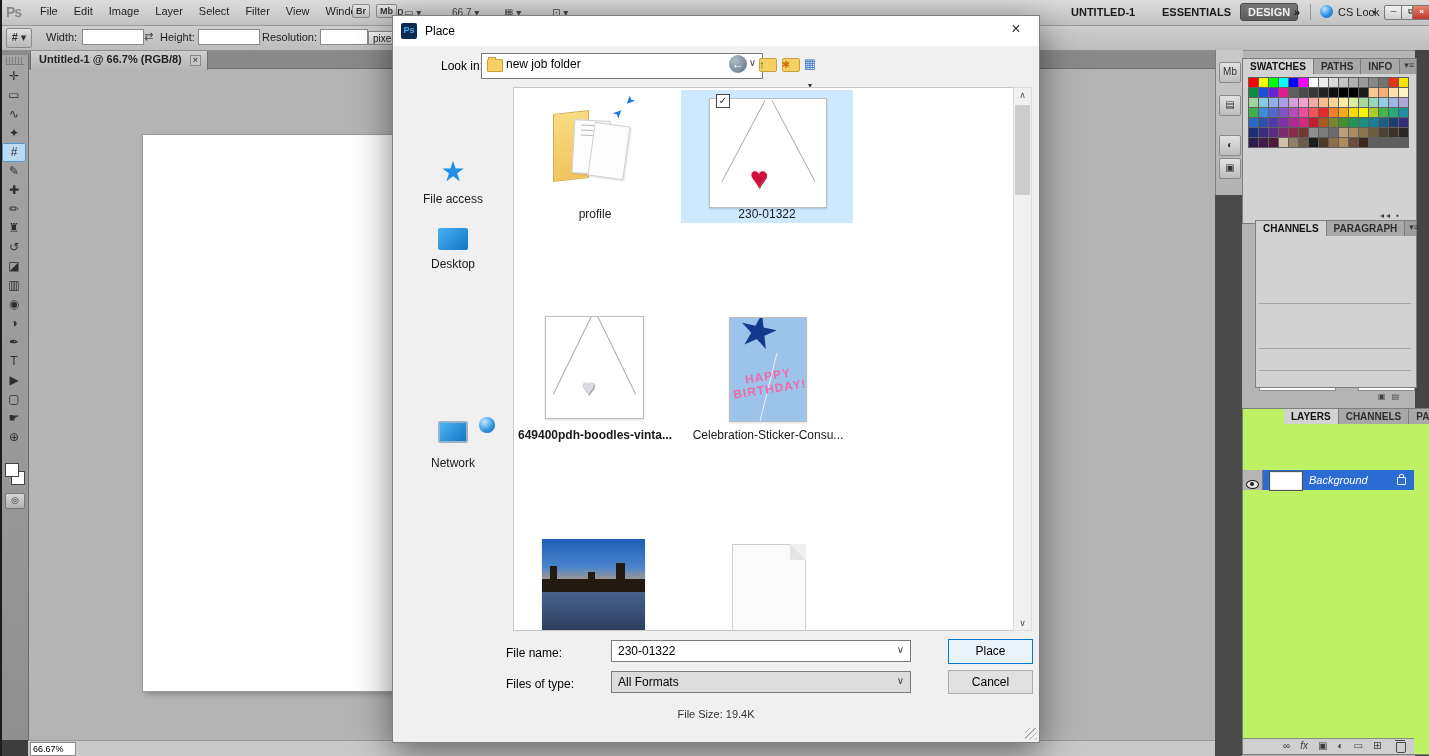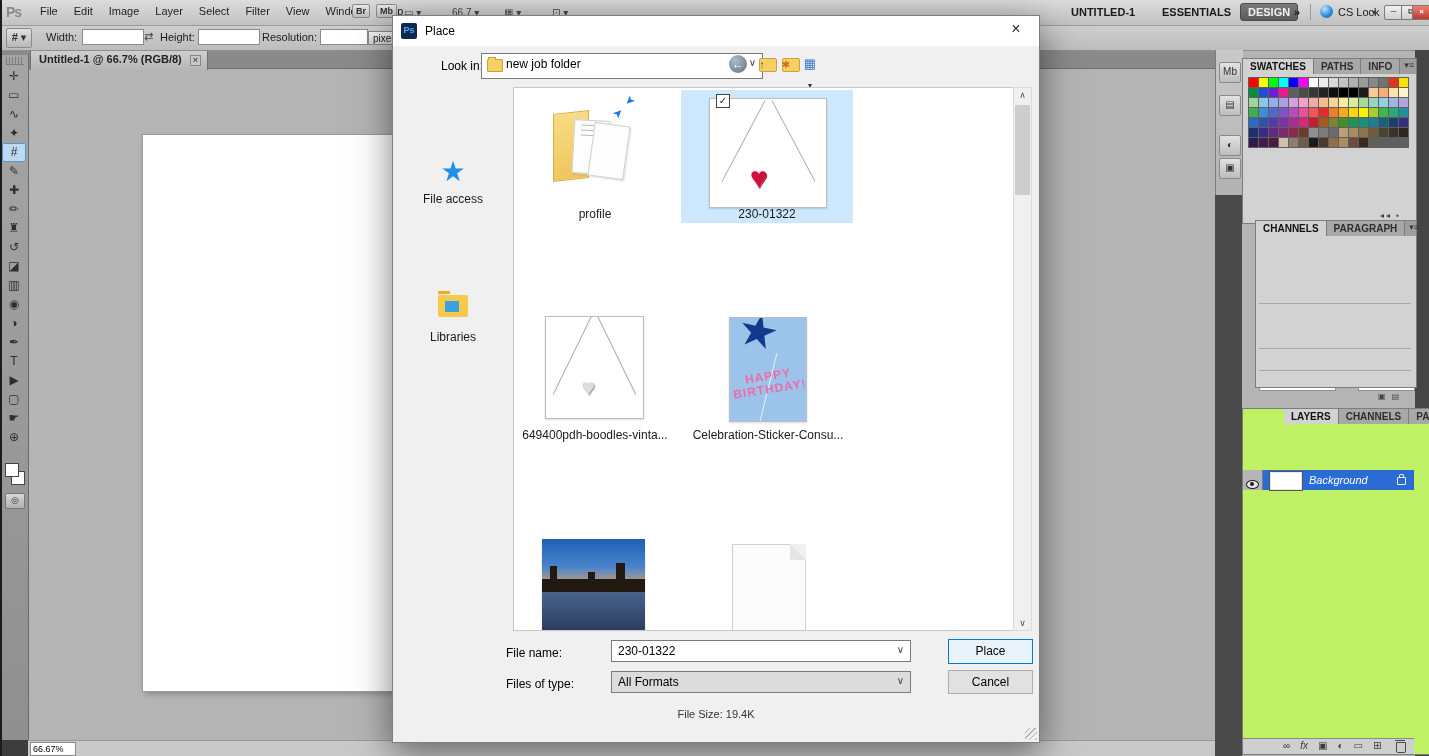--- a/index.html
+++ b/index.html
@@ -371,25 +371,32 @@
   <span class="abs navico" id="nav-back" style="left:336px;top:39px;">←</span>
   <span class="abs navico" style="left:360px;top:39px;"><span class="nav-folder"></span><span style="position:relative;color:#1a7a1a;font-weight:bold;font-size:11px;">↑</span></span>
   <span class="abs navico" style="left:384px;top:39px;"><span class="nav-folder"></span><span style="position:relative;color:#d07010;font-weight:bold;font-size:10px;">✱</span></span>
   <span class="abs navico" style="left:408px;top:39px;color:#3a78c8;font-size:13px;">▦<span style="color:#333;font-size:8px;"> ▾</span></span>
 
   <div class="abs" id="dlg-sidebar">
       <div class="side-item" style="top: 78px;">
         <div class="sidebar-ico" style="font-size: 28px; color: rgb(31, 143, 232); height: 32px; line-height: 30px;">★</div>
         <div class="side-lbl">File access</div>
       </div>
-      <div class="side-item" style="top: 208px;">
-        <div class="sidebar-ico" style="height: 32px;">
-          <div class="lib-folder" style="margin: 8px auto 0px;"></div>
+      <div class="side-item" style="top: 143px;">
+        <div class="sidebar-ico" style="height: 32px; padding-top: 6px; box-sizing: border-box;">
+          <div class="desk-mon" style="margin: 0px auto;"></div>
         </div>
-        <div class="side-lbl">Libraries</div>
+        <div class="side-lbl">Desktop</div>
+      </div>
+      <div class="side-item" style="top: 336px;">
+        <div class="sidebar-ico" style="height: 32px; position: relative;">
+          <div class="pc-mon" style="margin: 6px auto 0px; width: 26px;"></div>
+          <div class="net-globe"></div>
+        </div>
+        <div class="side-lbl">Network</div>
       </div>
     </div>
   <div class="abs" id="file-list">
       <div class="sel-box" style="left: 167px; top: 2px; width: 172px; height: 133px;"></div>
       <div class="abs" style="position: absolute; left: 33px; top: 10px; width: 90px; height: 100px;">
         <div class="bigfolder-back" style="left: 6px; top: 14px;"></div>
         <div class="page" style="left: 26px; top: 22px; transform: rotate(3deg);">
           <div class="ln"></div>
           <div class="ln"></div>
           <div class="ln"></div>
@@ -404,21 +411,21 @@
         <div class="chain" style="left: 33px; top: -4px; height: 92px; transform: rotate(28deg);"></div>
         <div class="chain" style="left: 83px; top: -4px; height: 92px; transform: rotate(-28deg);"></div>
         <div style="position: absolute; left: 40px; top: 62px; font-size: 30px; color: rgb(208, 16, 58); text-shadow: rgb(255, 176, 192) 0px 0px 2px, rgb(138, 10, 36) 1px 1px 0px;">♥</div>
       </div>
       <div class="file-lbl" style="left: 173px; top: 119px; width: 160px;">230-01322</div>
       <div class="thumb" style="left: 31px; top: 228px; width: 97px; height: 101px;">
         <div class="chain" style="left: 26px; top: -6px; height: 88px; transform: rotate(26deg);"></div>
         <div class="chain" style="left: 70px; top: -6px; height: 88px; transform: rotate(-26deg);"></div>
         <div style="position: absolute; left: 36px; top: 58px; font-size: 22px; color: rgb(220, 220, 226); text-shadow: rgb(138, 138, 146) 0px 0px 1px, rgb(154, 154, 162) 1px 1px 1px;">♥</div>
       </div>
-      <div class="file-lbl" style="left: -4px; top: 340px; width: 170px;">649400pdh-boodles-vinta...</div>
+      <div class="file-lbl" style="left: -4px; top: 340px; width: 170px; font-weight: bold;">649400pdh-boodles-vinta...</div>
       <div class="thumb balloon" style="left: 215px; top: 229px; width: 76px; height: 103px;">
         <div class="string"></div>
         <div class="star">★</div>
         <div class="hb">HAPPY BIRTHDAY!</div>
       </div>
       <div class="file-lbl" style="left: 164px; top: 340px; width: 180px;">Celebration-Sticker-Consu...</div>
       <div class="thumb" style="left: 28px; top: 451px; width: 103px; height: 91px; border: none;">
         <div class="city-sky"></div>
         <div class="city-glow"></div>
         <div class="city-t1"></div>

